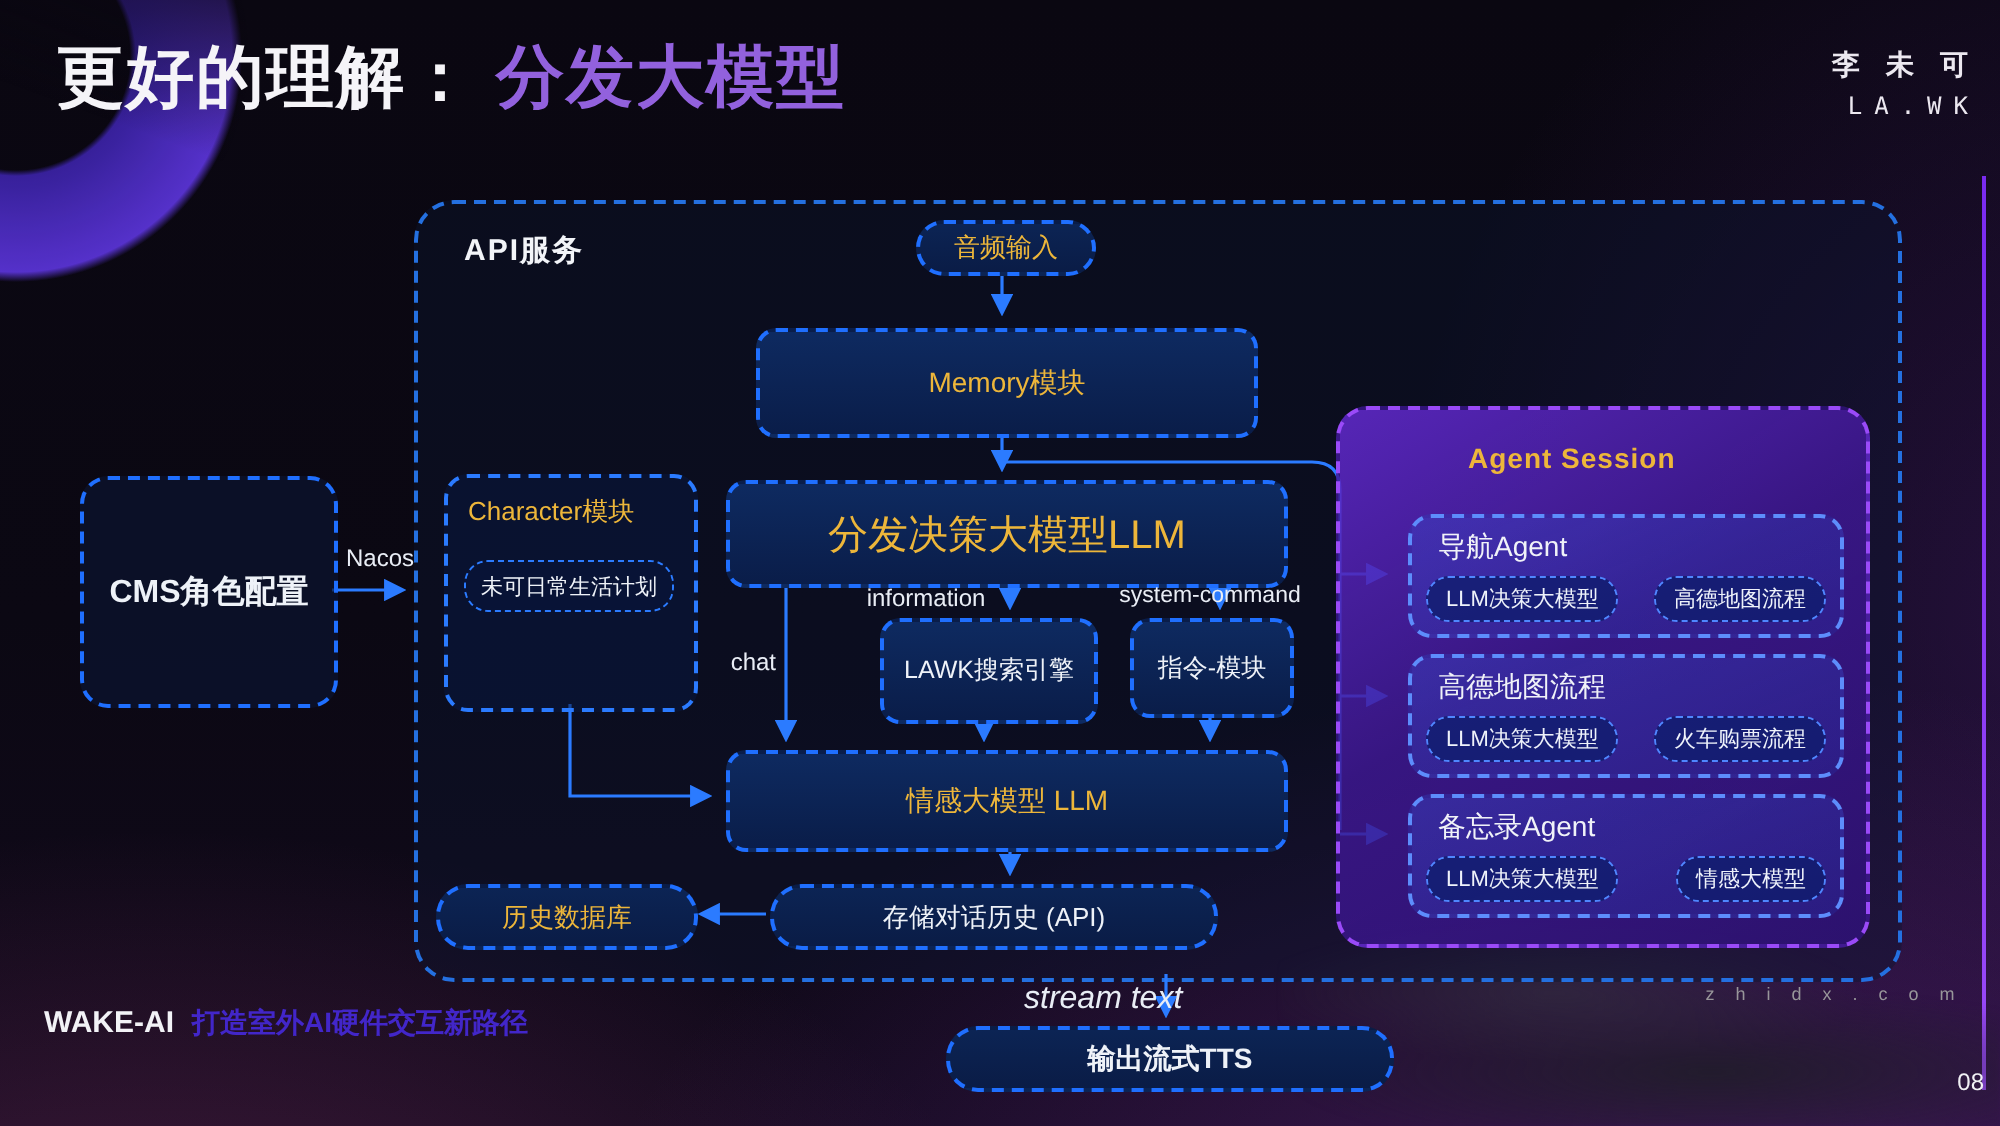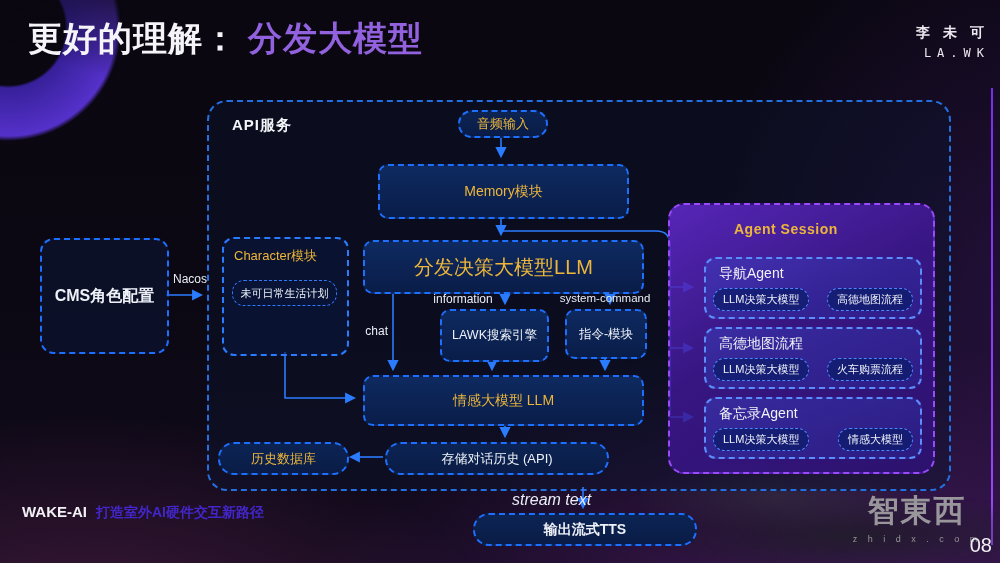--- a/index.html
+++ b/index.html
@@ -56,21 +56,21 @@
   
   .elabel{position:absolute;color:#e9edf5;font-size:12px;white-space:nowrap;}
   
   svg.wires{position:absolute;left:0;top:0;width:1000px;height:563px;pointer-events:none;}
   
   .footer{position:absolute;left:22px;top:503px;font-size:15px;font-weight:bold;color:#f2f2f6;white-space:nowrap;}
   .footer .tag{color:#4226c9;font-size:14px;margin-left:9px;}
   .zhidx{position:absolute;left:842px;top:490px;width:150px;text-align:center;color:#98969a;}
   .zhidx .big{font-size:31px;font-weight:bold;letter-spacing:2px;}
   .zhidx .small{font-size:9px;letter-spacing:4px;margin-top:2px;}
-  .pagenum{position:absolute;right:8px;top:534px;color:#f0f0f4;font-size:20px;}
+  .pagenum{position:absolute;right:8px;top:534px;color:#f0f0f4;font-size:12px;}
 </style>
 </head>
 <body>
 
 <div class="canvas">
 
   <div class="ring"></div>
 
   <div class="title">
     <span>更好的理解：</span><span class="hl">分发大模型</span>
@@ -170,19 +170,18 @@
   <div class="elabel" style="left:358px;top:324px;width:30px;text-align:right;">chat</div>
   <div class="elabel" style="left:420px;top:292px;width:86px;text-align:center;">information</div>
   <div class="elabel" style="left:556px;top:292px;width:98px;text-align:center;font-size:11.5px;">system-command</div>
   <div class="elabel" style="left:512px;top:491px;width:64px;text-align:right;font-size:16px;font-style:italic;">stream text</div>
 
   <div class="footer">
     <span>WAKE-AI</span><span class="tag">打造室外AI硬件交互新路径</span>
   </div>
 
   <div class="zhidx">
-    <div class="big">智東西</div>
     <div class="small">z h i d x . c o m</div>
   </div>
 
   <div class="pagenum">08</div>
 
 </div>
 
 </body></html>

